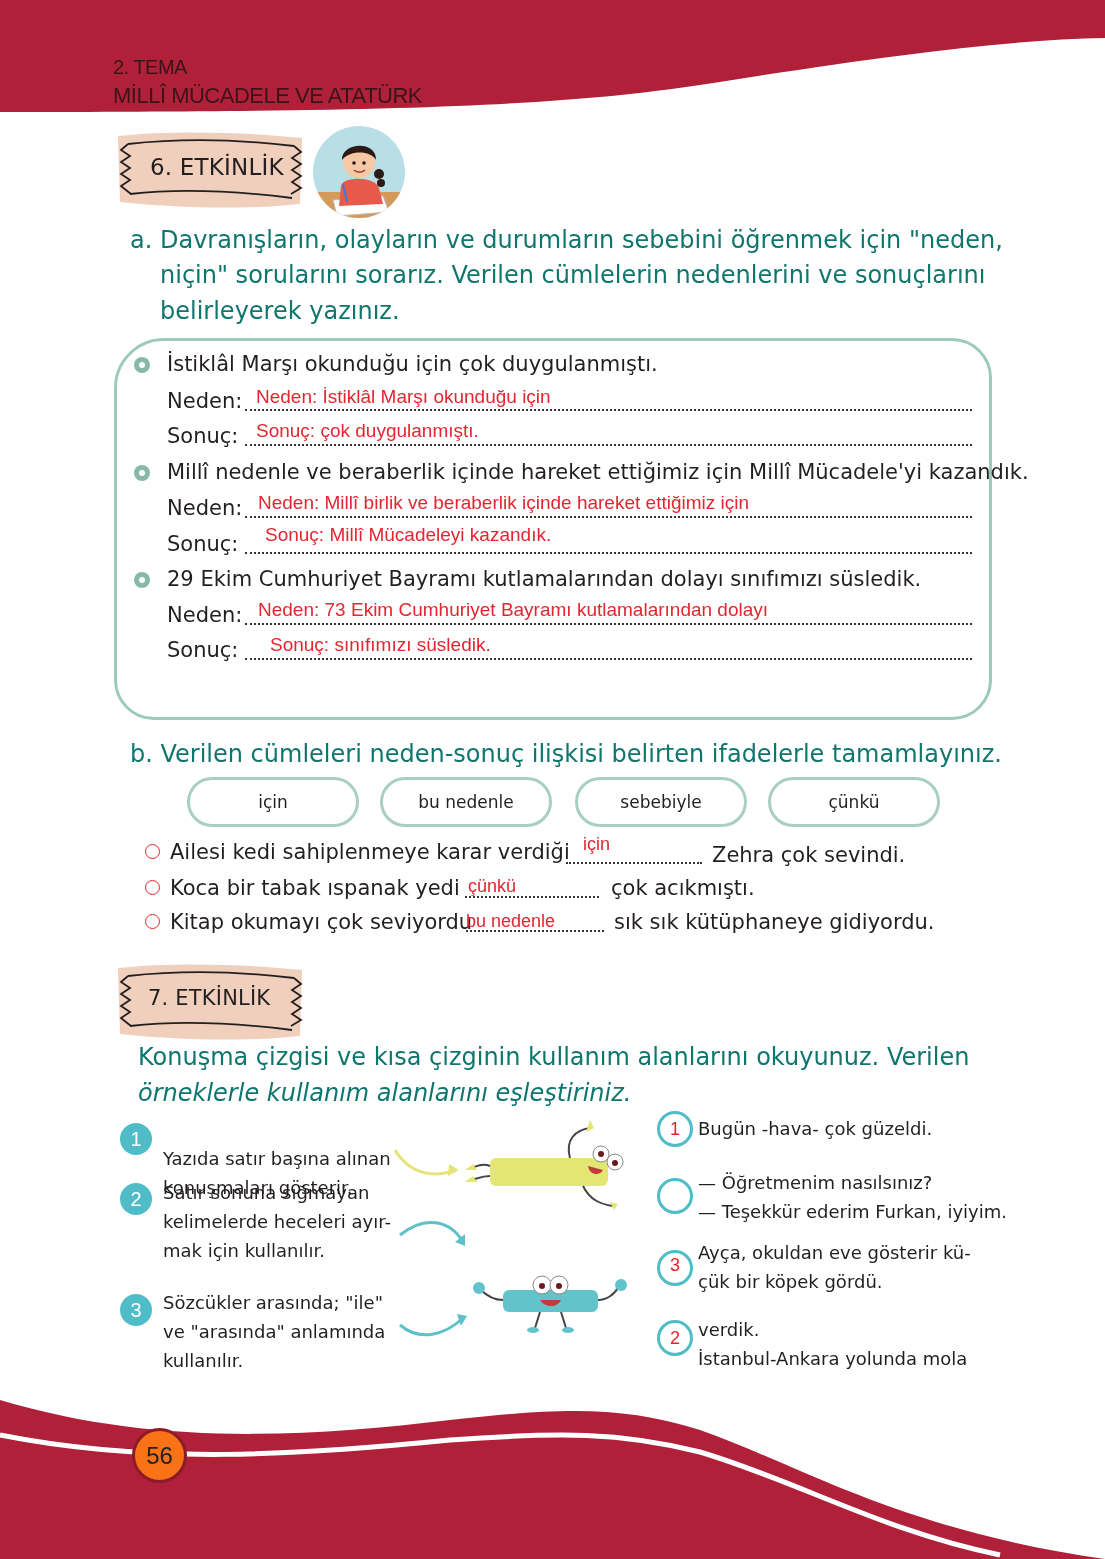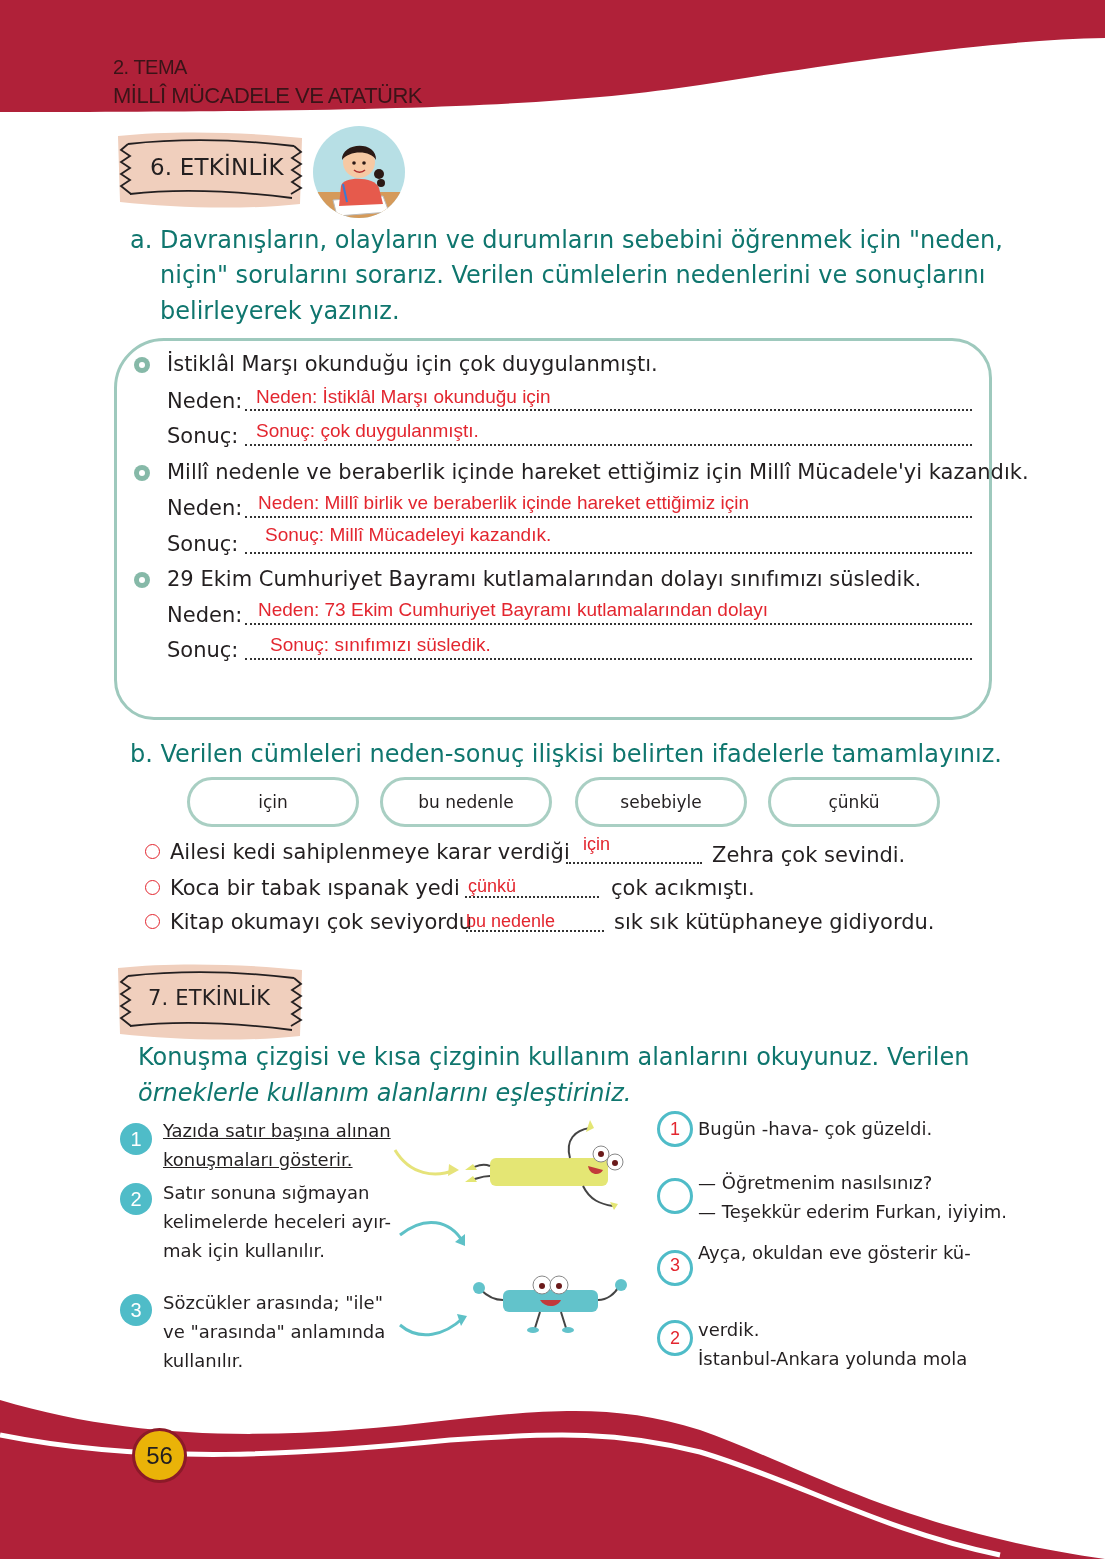--- a/index.html
+++ b/index.html
@@ -39,21 +39,21 @@
   .open-circle { display: inline-block; width: 15px; height: 15px; border: 1.5px solid #e3262f; border-radius: 50%; margin-right: 10px; vertical-align: middle; position: relative; top: -2px; }
   .fill-answer { position: absolute; font-size: 18px; color: #e3262f; font-family: "Liberation Sans", sans-serif; }
 
   
   .numbadge { position: absolute; width: 32px; height: 32px; border-radius: 50%; background: #4fbcc8; color: #fff; text-align: center; line-height: 32px; font-size: 20px; font-family: "Liberation Sans", sans-serif; }
   .numtext { position: absolute; font-size: 18px; line-height: 29px; color: #231f20; }
   .ringbadge { position: absolute; width: 36px; height: 36px; border-radius: 50%; border: 3px solid #4fbcc8; background: #fff; text-align: center; line-height: 30px; font-size: 18px; color: #e3262f; font-family: "Liberation Sans", sans-serif; }
   .extext { position: absolute; font-size: 18px; line-height: 29px; color: #231f20; white-space: nowrap; }
 
   #bottom-wave { position: absolute; left: 0; top: 1390px; width: 1105px; height: 169px; }
-  .page-num { position: absolute; left: 132px; top: 1428px; width: 55px; height: 55px; border-radius: 50%; background: #eab308; border: 3px solid #8c1a28; text-align: center; line-height: 50px; font-size: 24px; font-family: "Liberation Sans", sans-serif; color: #231f20; }
+  .page-num { position: absolute; left: 132px; top: 1428px; width: 55px; height: 55px; border-radius: 50%; background: #f97316; border: 3px solid #8c1a28; text-align: center; line-height: 50px; font-size: 24px; font-family: "Liberation Sans", sans-serif; color: #231f20; }
 </style>
 </head>
 <body>
 
 <svg id="top-wave" viewBox="0 0 1105 120" preserveAspectRatio="none">
   <path d="M0,0 H1105 V38 C1000,40 870,58 700,85 C560,106 400,112 0,112 Z" fill="#b02139"></path>
 </svg>
 <div class="theme-num">2. TEMA</div>
 <div class="theme-name">MİLLÎ MÜCADELE VE ATATÜRK</div>
 
@@ -151,21 +151,21 @@
     <path d="M14,14 l-7,6 l9,6 l-9,6 l9,6 l-9,6 l9,6 l-9,6 l10,8" stroke="#231f20" stroke-width="1.8" fill="none"></path>
     <path d="M180,16 l7,6 l-9,6 l9,6 l-9,6 l9,6 l-9,6 l9,6 l-10,6" stroke="#231f20" stroke-width="1.8" fill="none"></path>
   </svg>
   <span class="banner-label" style="left:34px;font-size:21px;">7. ETKİNLİK</span>
 </div>
 
 <div class="instr" style="left:138px;top:1039px;">Konuşma çizgisi ve kısa çizginin kullanım alanlarını okuyunuz. Verilen</div>
 <div class="instr" style="left:138px;top:1075px;font-style:italic;">örneklerle kullanım alanlarını eşleştiriniz.</div>
 
 <div class="numbadge" style="left:120px;top:1123px;">1</div>
-<div class="numtext" style="left:163px;top:1116px;text-decoration:underline;">
+<div class="numtext" style="left:163px;top:1144px;">
   <div>Yazıda satır başına alınan</div>
   <div>konuşmaları gösterir.</div>
 </div>
 
 <div class="numbadge" style="left:120px;top:1183px;">2</div>
 <div class="numtext" style="left:163px;top:1178px;">
   <div>Satır sonuna sığmayan</div>
   <div>kelimelerde heceleri ayır-</div>
   <div>mak için kullanılır.</div>
 </div>
@@ -223,20 +223,21 @@
 
 <div class="ringbadge" style="left:657px;top:1178px;"></div>
 <div class="extext" style="left:698px;top:1168px;">
   <div>— Öğretmenim nasılsınız?</div>
   <div>— Teşekkür ederim Furkan, iyiyim.</div>
 </div>
 
 <div class="ringbadge" style="left:657px;top:1250px;line-height:24px;">3</div>
 <div class="extext" style="left:698px;top:1238px;">
   <div>Ayça, okuldan eve gösterir kü-</div>
+  <div>çük bir köpek gördü.</div>
 </div>
 
 <div class="ringbadge" style="left:657px;top:1320px;">2</div>
 <div class="extext" style="left:698px;top:1315px;">
   <div>verdik.</div>
   <div>İstanbul-Ankara yolunda mola</div>
 </div>
 
 <svg id="bottom-wave" viewBox="0 0 1105 169" preserveAspectRatio="none">
   <path d="M0,10 C150,55 300,48 450,30 C560,18 620,15 700,40 C800,75 900,140 1105,169 L0,169 Z" fill="#b02139"></path>

